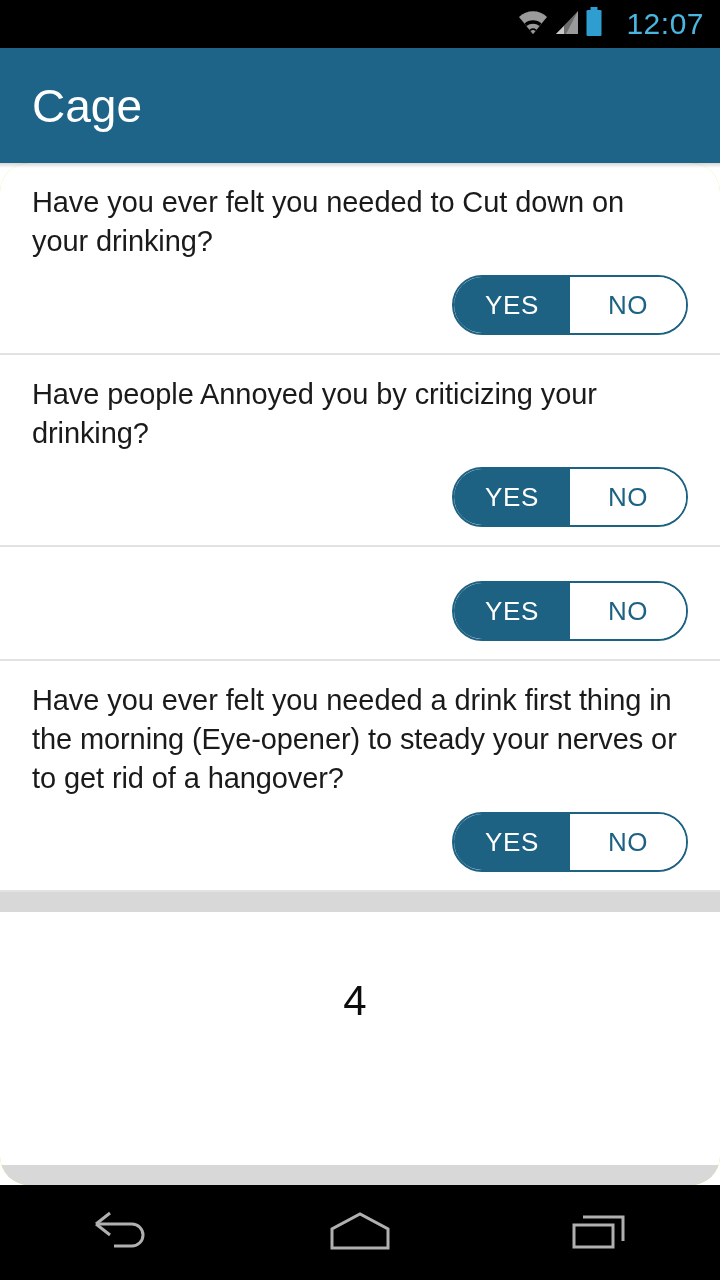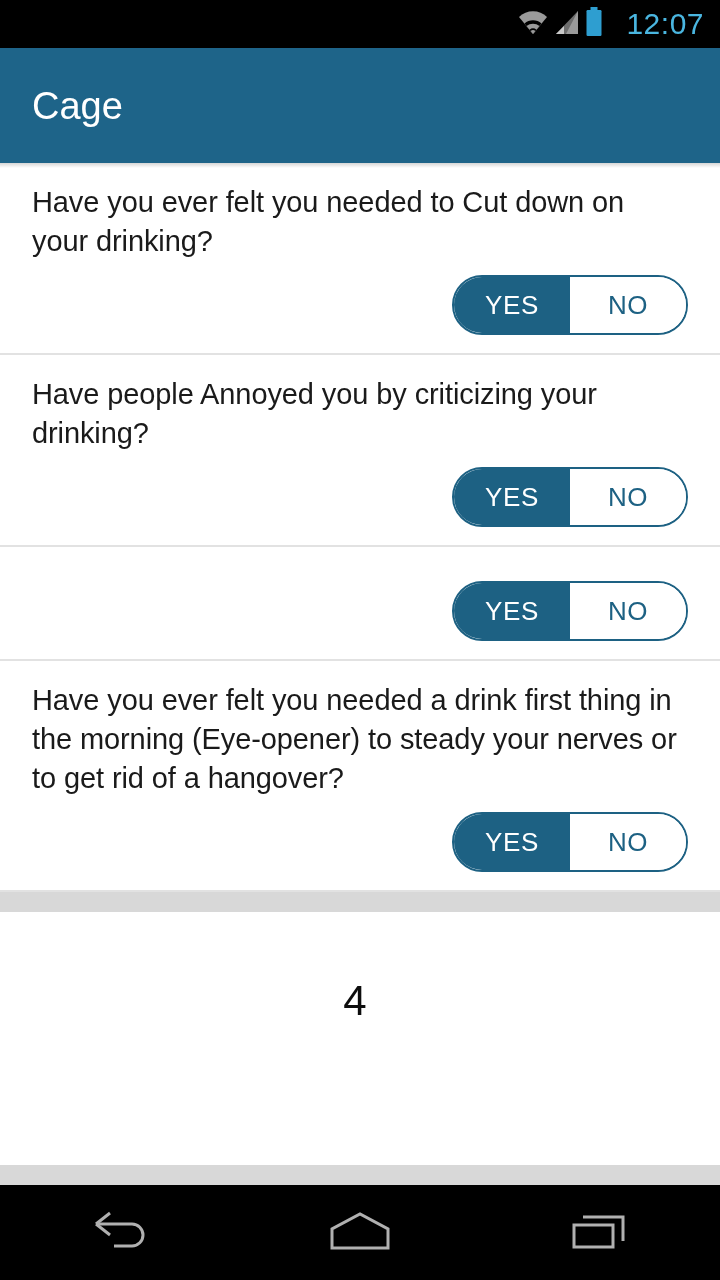--- a/index.html
+++ b/index.html
@@ -61,32 +61,33 @@
   }
   .app-bar::after {
     content: "";
     position: absolute;
     left: 0; right: 0; bottom: -5px;
     height: 5px;
     background: linear-gradient(to bottom, rgba(0,0,0,0.16), rgba(0,0,0,0));
   }
   .app-title {
     color: #ffffff;
-    font-size: 38px;
+    font-size: 46px;
     font-weight: 400;
     line-height: 1;
   }
 
   
   .content {
     flex: 1 1 auto;
     background: #bef264;
     display: flex;
     flex-direction: column;
     overflow: hidden;
+    border-radius: 29px;
   }
 
   .question-row {
     padding: 20px 32px 18px 32px;
     box-sizing: border-box;
     border-bottom: 2px solid #e2e2e2;
     background: #ffffff;
   }
   .question-row:last-of-type { border-bottom: none; }
 

